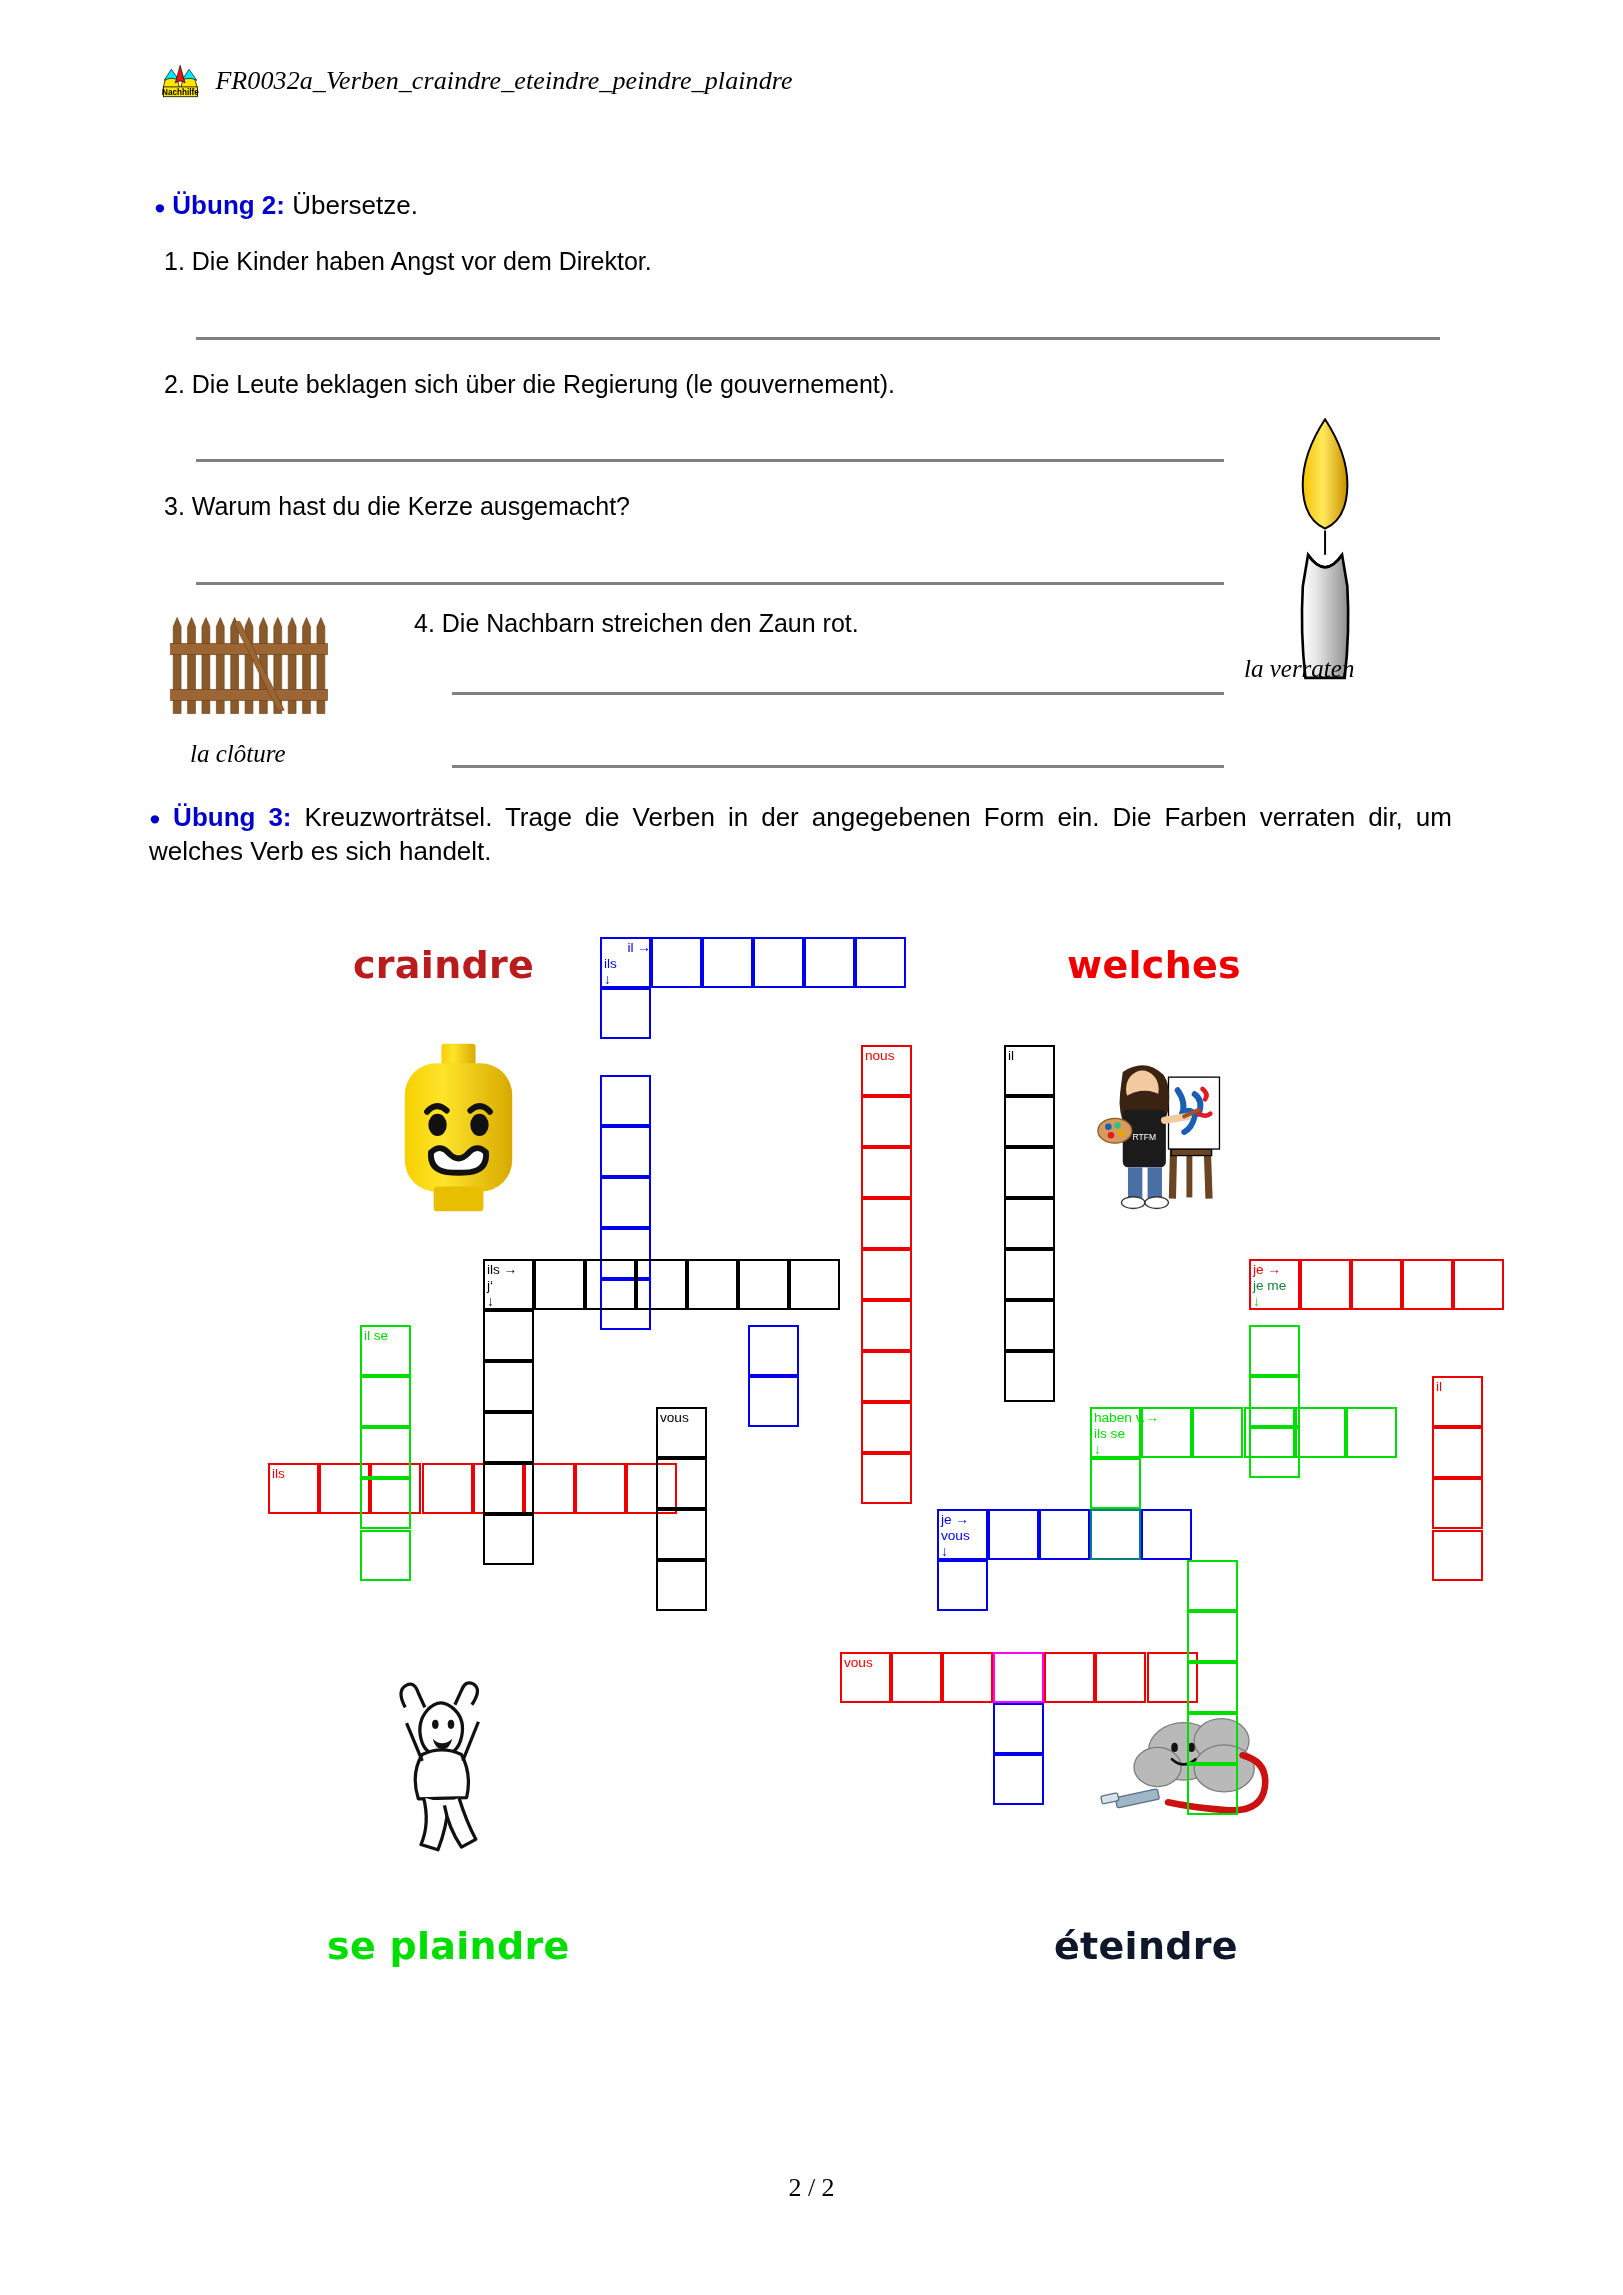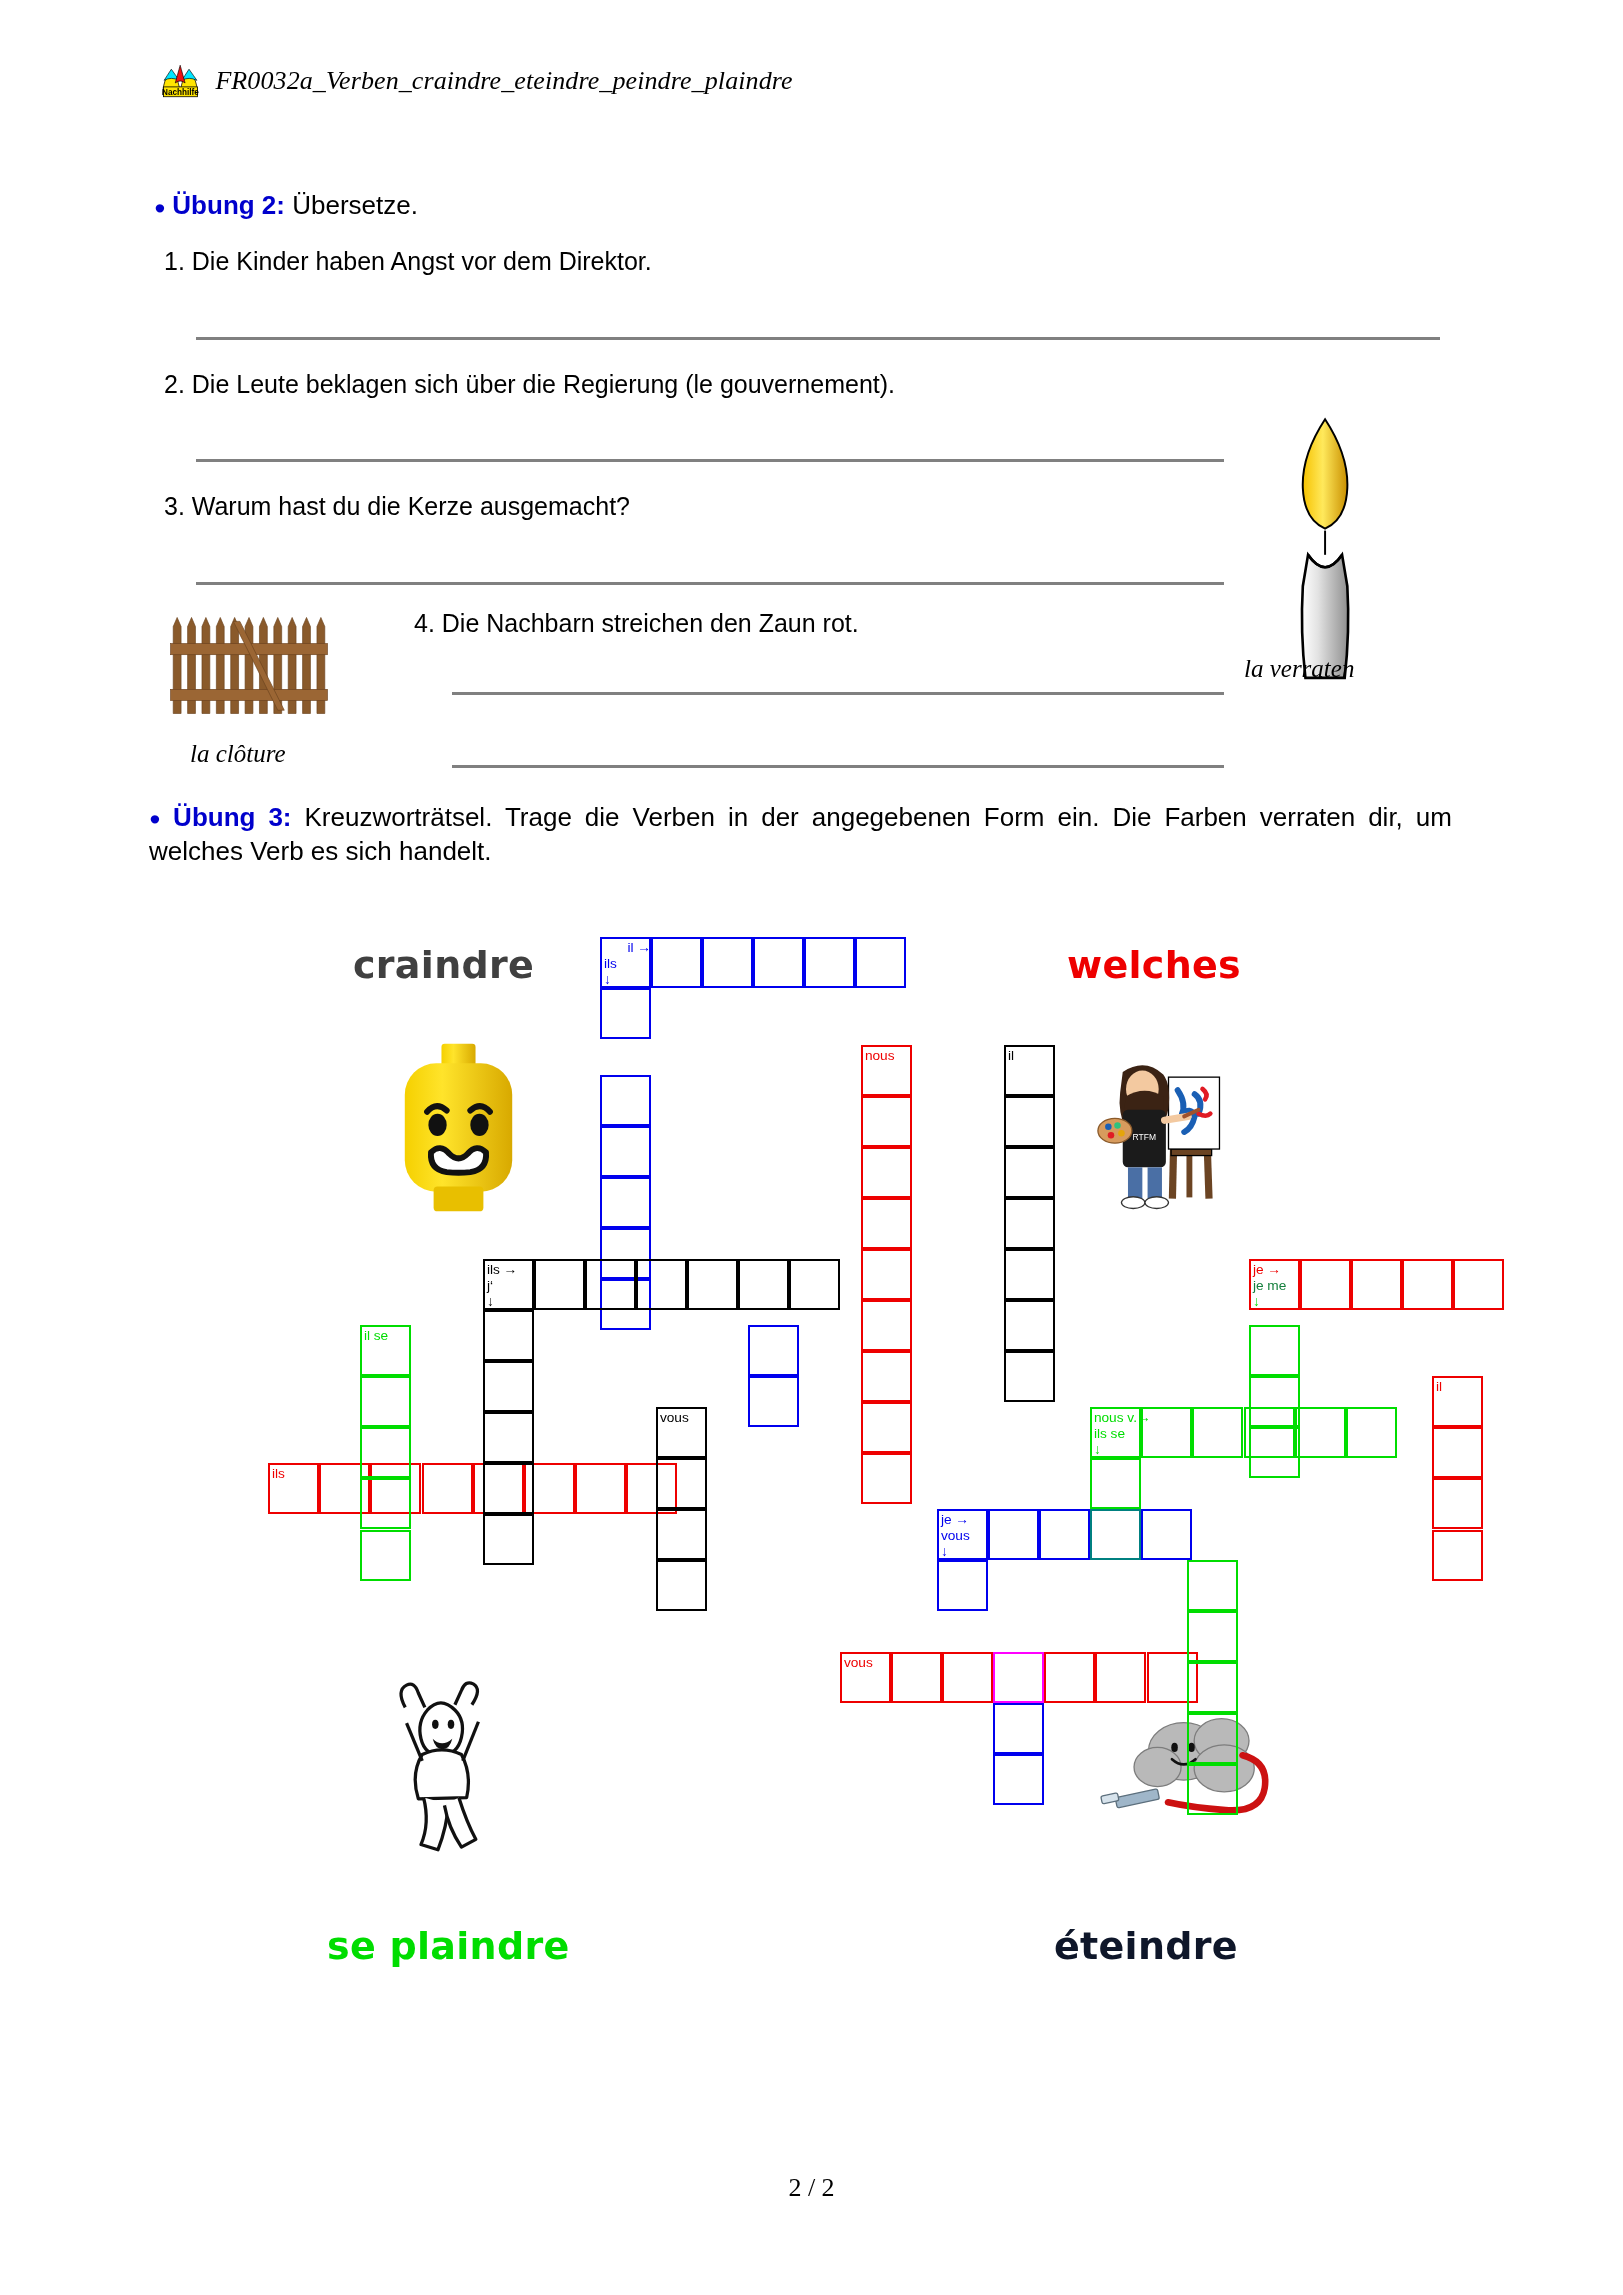--- a/index.html
+++ b/index.html
@@ -183,21 +183,21 @@
       <path d="M78 212 Q104 250 130 212" fill="none" stroke="#000" stroke-width="4"></path>
     </svg>
   </div>
   <div class="cap" style="left:1244px;top:655px;">la verraten</div>
 
   <div class="ex3-head">
     <span class="bullet">●</span><span class="lbl">Übung 3:</span> <span>Kreuzworträtsel. Trage die Verben in der angegebenen Form ein. Die Farben verraten dir, um welches Verb es sich handelt.</span>
   </div>
 
   <div id="verbs">
-      <div class="verb" style="left: 353px; top: 943px; color: #404040;">craindre</div>
+      <div class="verb" style="left: 353px; top: 943px; color: #b91c1c;">craindre</div>
       <div class="verb" style="left: 1067px; top: 943px; color: rgb(238, 0, 0);">welches</div>
       <div class="verb" style="left: 327px; top: 1924px; color: rgb(0, 221, 0);">se plaindre</div>
       <div class="verb" style="left: 1054px; top: 1924px; color: #0f172a;">éteindre</div>
     </div>
 
   <div style="position:absolute;left:393px;top:1041px;width:131px;height:177px;">
     <svg viewBox="0 0 200 270" width="131" height="177">
       <defs>
         <linearGradient id="legog" x1="0" y1="0" x2="1" y2="0">
           <stop offset="0%" stop-color="#f5d000"></stop>
@@ -416,21 +416,21 @@
       <div class="clue" style="left: 360px; top: 1325px; width: 51px; height: 51px;">
         <div style="color: rgb(0, 221, 0);">il se</div>
       </div>
       <div class="clue" style="left: 1432px; top: 1376px; width: 51px; height: 51px;">
         <div style="color: rgb(238, 0, 0);">il</div>
       </div>
       <div class="clue" style="left: 656px; top: 1407px; width: 51px; height: 51px;">
         <div style="color: rgb(0, 0, 0);">vous</div>
       </div>
       <div class="clue" style="left: 1090px; top: 1407px; width: 51px; height: 51px;">
-        <div style="color: rgb(0, 221, 0);">nous v.→</div>
+        <div style="color: rgb(0, 221, 0);">haben v.→</div>
         <div style="color: rgb(0, 221, 0);">ils se</div>
         <div style="color: rgb(0, 221, 0);">↓</div>
       </div>
       <div class="clue" style="left: 268px; top: 1463px; width: 51px; height: 51px;">
         <div style="color: rgb(238, 0, 0);">ils</div>
       </div>
       <div class="clue" style="left: 937px; top: 1509px; width: 51px; height: 51px;">
         <div style="color: rgb(0, 0, 238);">je →</div>
         <div style="color: rgb(0, 0, 238);">vous</div>
         <div style="color: rgb(0, 0, 238);">↓</div>

